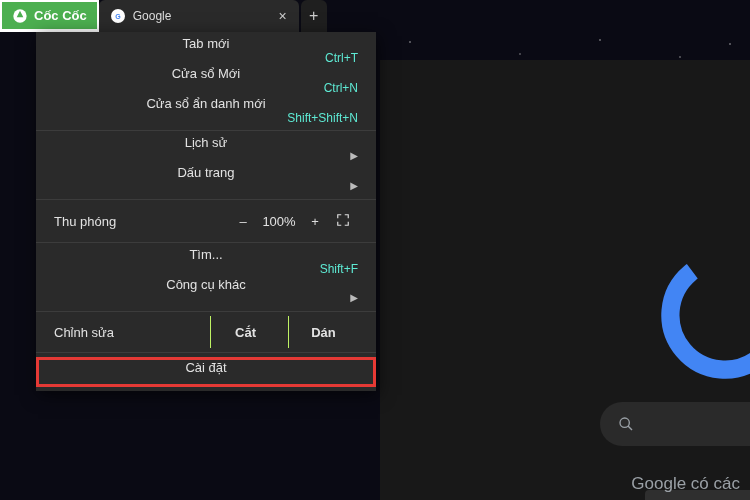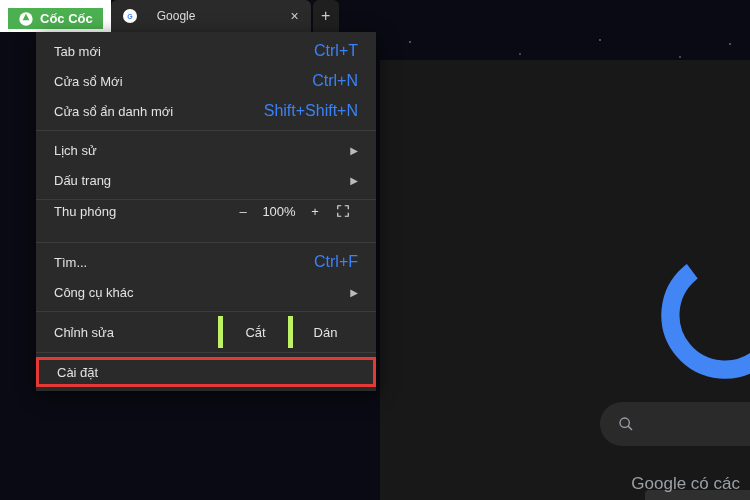--- a/index.html
+++ b/index.html
@@ -2,25 +2,25 @@
 <html><head>
 <meta charset="utf-8">
 <style>
 * { margin: 0; padding: 0; box-sizing: border-box; font-family: "Segoe UI", Arial, sans-serif; }
 body { width: 750px; height: 500px; overflow: hidden; background: #000; position: relative; }
 
 .titlebar { height: 32px; background: #0a0a14; display: flex; align-items: stretch; position: relative; }
 .brand {
   display: flex; align-items: center; gap: 6px; padding: 0 10px;
   background: #4caf50; color: #fff; font-weight: 700; font-size: 13px;
-  border: 8px solid #ffffff; border-bottom-width: 3px;
+  border: 2px solid #ffffff; border-bottom-width: 3px;
 }
 .brand-icon { width: 16px; height: 16px; }
 .tab {
-  display: flex; align-items: center; gap: 20px; padding: 0 12px;
+  display: flex; align-items: center; gap: 8px; padding: 0 12px;
   background: #2a2a2a; color: #ddd; font-size: 12px; min-width: 200px;
   border-top-left-radius: 6px; border-top-right-radius: 6px;
 }
 .tab-favicon { width: 14px; height: 14px; border-radius: 50%; background: #fff; display: inline-flex; align-items: center; justify-content: center; font-size: 10px; font-weight: 700; }
 .tab-close { margin-left: auto; font-size: 14px; color: #ccc; cursor: pointer; }
 .newtab {
   width: 26px; display: flex; align-items: center; justify-content: center;
   color: #ccc; font-size: 16px; background: #1f1f1f; margin-left: 2px;
   border-top-left-radius: 6px; border-top-right-radius: 6px; cursor: pointer;
 }
@@ -53,32 +53,32 @@
   position: absolute; bottom: 6px; right: 0; color: #9aa0a6; font-size: 17px;
   padding: 0 10px;
 }
 
 .menu {
   position: absolute; top: 32px; left: 36px; width: 340px;
   background: #2a2a2a; color: #e2e2e2; font-size: 13px;
   box-shadow: 2px 4px 16px rgba(0,0,0,.6);
   padding: 4px 0;
 }
-.mi { display: flex; align-items: center; height: 30px; padding: 0 18px; cursor: pointer; }
-.mi .shortcut { margin-left: auto; color: #3b82f6; font-size: 16px; }
+.mi { display: flex; align-items: center; height: 30px; padding: 0 18px; cursor: pointer; flex-direction: column; }
+.mi .shortcut { margin-left: auto; color: #5eead4; font-size: 12px; }
 .mi .sub { margin-left: auto; color: #bbb; font-size: 10px; }
 .msep { height: 1px; background: #3c3c3c; margin: 4px 0; }
-.zoomrow { display: flex; align-items: flex-start; height: 34px; padding: 0 18px; }
+.zoomrow { display: flex; align-items: center; height: 34px; padding: 0 18px; }
 .zoomrow .lbl { flex: 1; }
 .zoomrow .zbtn { width: 26px; text-align: center; cursor: pointer; color: #ddd; }
 .zoomrow .zval { width: 46px; text-align: center; }
 .zoomrow .fs { width: 30px; text-align: center; cursor: pointer; }
-.editrow { display: flex; align-items: center; height: 32px; padding: 0 18px; gap: 0; }
+.editrow { display: flex; align-items: center; height: 32px; padding: 0 18px; gap: 8px; }
 .editrow > span:first-child { flex: 1; }
-.editrow .eb { width: 70px; text-align: center; cursor: pointer; border-left: 5px solid #bef264; height: 100%; display: flex; align-items: center; justify-content: center; }
+.editrow .eb { width: 70px; text-align: center; cursor: pointer; border-left: 1px solid #bef264; height: 100%; display: flex; align-items: center; justify-content: center; font-weight: bold; }
 .highlight { border: 3px solid #e53935; }
 </style>
 </head>
 <body>
 
 <div class="titlebar">
   <div class="brand">
     <svg class="brand-icon" viewBox="0 0 24 24">
         <circle cx="12" cy="12" r="10" fill="#fff"></circle>
         <path d="M12 4 L7 14 L17 14 Z" fill="#4caf50"></path>
@@ -146,21 +146,21 @@
     <span class="zbtn">+</span>
     <span class="fs">
       <svg width="14" height="14" viewBox="0 0 24 24" fill="none" stroke="#ddd" stroke-width="2">
           <path d="M3 9V3h6M21 9V3h-6M3 15v6h6M21 15v6h-6"></path>
         </svg>
     </span>
   </div>
   <div class="msep"></div>
   <div class="mi">
     <span>Tìm...</span>
-    <span class="shortcut">Ctrl+F</span>
+    <span class="shortcut">Shift+F</span>
   </div>
   <div class="mi">
     <span>Công cụ khác</span>
     <span class="sub">▶</span>
   </div>
   <div class="msep"></div>
   <div class="editrow">
     <span>Chỉnh sửa</span>
     <span class="eb">Cắt</span>
     <span class="eb">Dán</span>

